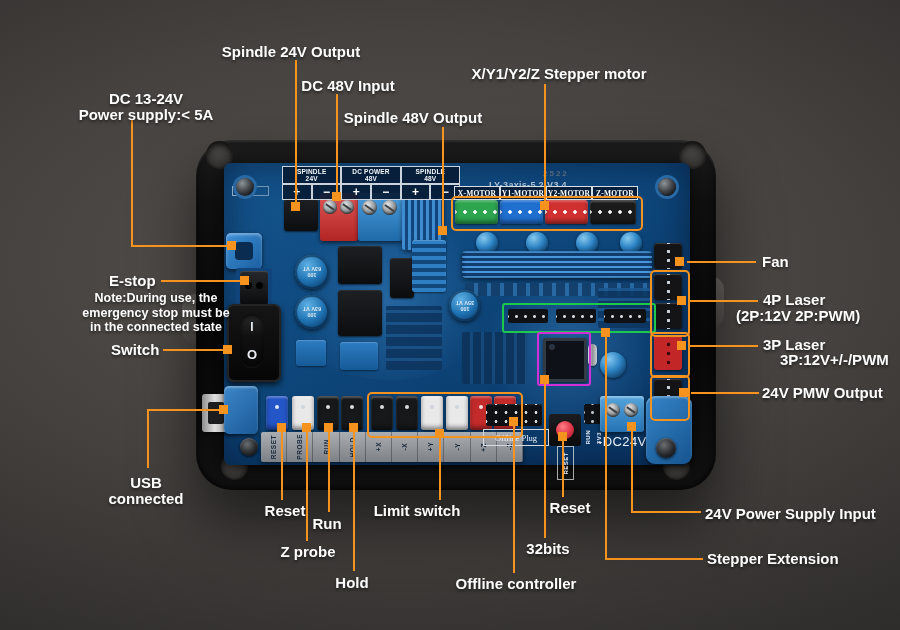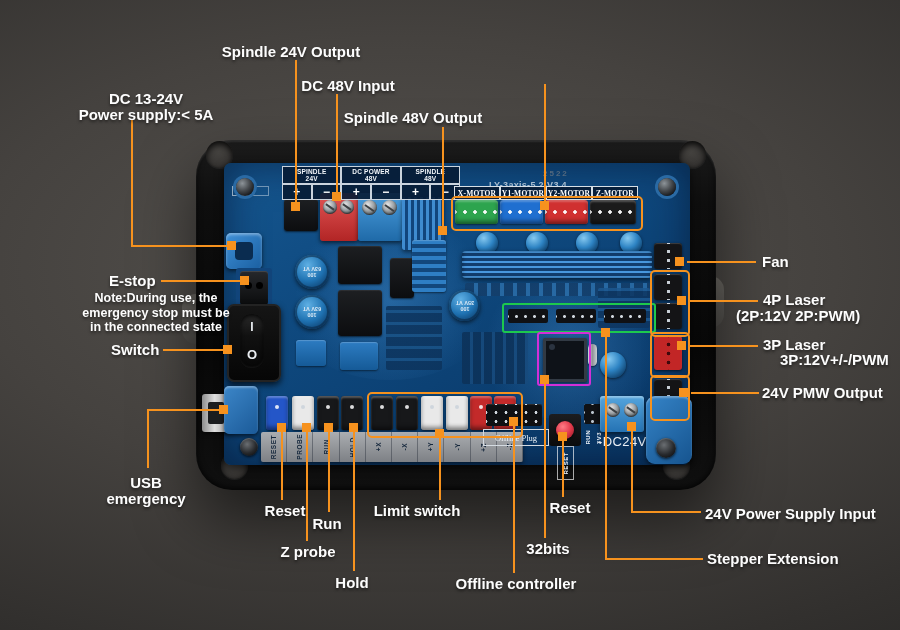--- a/index.html
+++ b/index.html
@@ -406,34 +406,35 @@
   <div class="hline" style="left:631px;top:511px;width:70px"></div>
   <div class="mk" style="left:627px;top:422px"></div>
 
   <div class="vline" style="left:605px;top:334px;height:226px"></div>
   <div class="hline" style="left:605px;top:558px;width:98px"></div>
   <div class="mk" style="left:601px;top:328px"></div>
 
   <div class="lbl c" style="left:291px;top:43px">Spindle 24V Output</div>
   <div class="lbl c" style="left:348px;top:77px">DC 48V Input</div>
   <div class="lbl c" style="left:413px;top:109px">Spindle 48V Output</div>
+  <div class="lbl c" style="left:559px;top:65px">X/Y1/Y2/Z Stepper motor</div>
 
   <div class="lbl c" style="left:146px;top:90px">DC 13-24V</div>
   <div class="lbl c" style="left:146px;top:106px">Power supply:&lt; 5A</div>
 
   <div class="lbl" style="left:109px;top:272px">E-stop</div>
   <div class="lbl c note" style="left:156px;top:291px">
     <div>Note:During use, the</div>
     <div>emergency stop must be</div>
     <div>in the connected state</div>
   </div>
   <div class="lbl" style="left:111px;top:341px">Switch</div>
 
   <div class="lbl c" style="left:146px;top:474px">USB</div>
-  <div class="lbl c" style="left:146px;top:490px">emergency</div>
+  <div class="lbl c" style="left:146px;top:490px">connected</div>
 
   <div class="lbl" style="left:762px;top:253px">Fan</div>
   <div class="lbl" style="left:763px;top:291px">4P Laser</div>
   <div class="lbl" style="left:736px;top:307px">(2P:12V 2P:PWM)</div>
   <div class="lbl" style="left:763px;top:336px">3P Laser</div>
   <div class="lbl" style="left:780px;top:351px">3P:12V+/-/PWM</div>
   <div class="lbl" style="left:762px;top:384px">24V PMW Output</div>
 
   <div class="lbl c" style="left:285px;top:502px">Reset</div>
   <div class="lbl c" style="left:327px;top:515px">Run</div>

